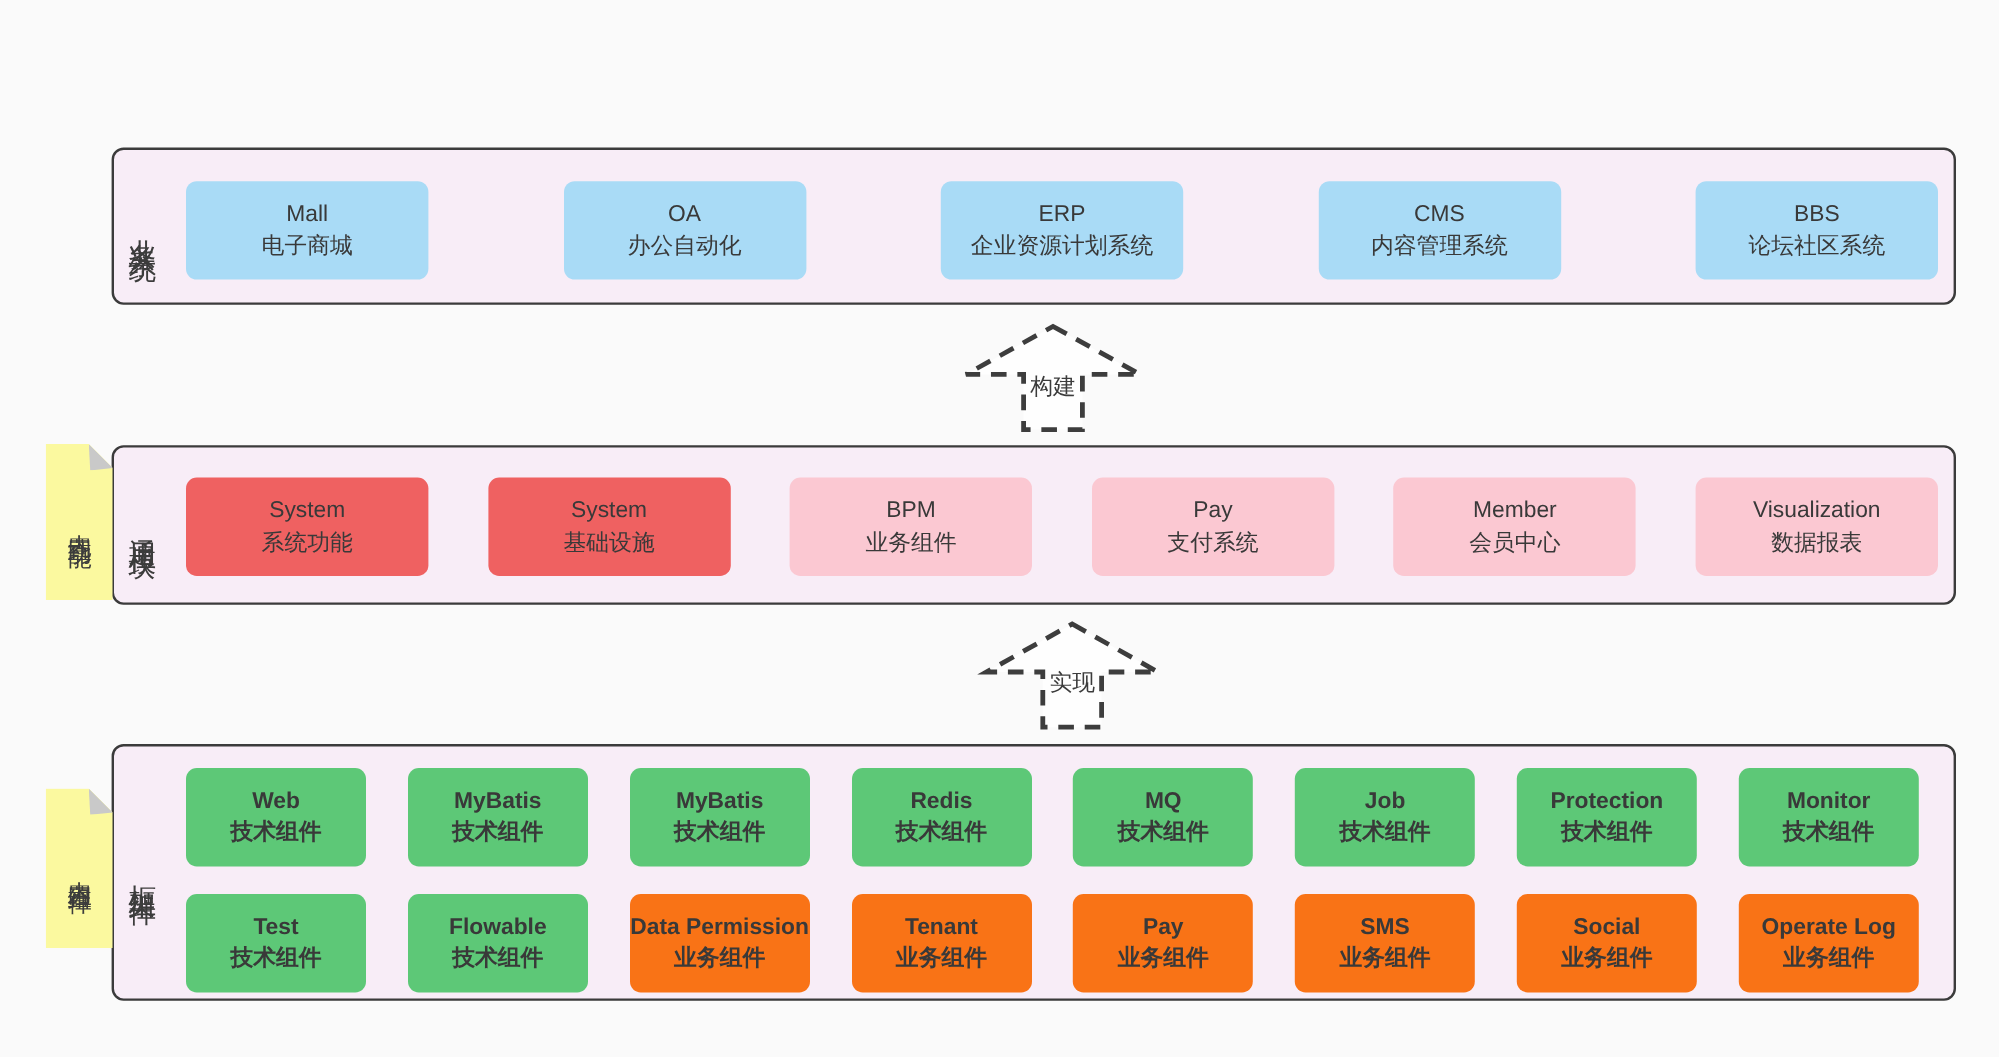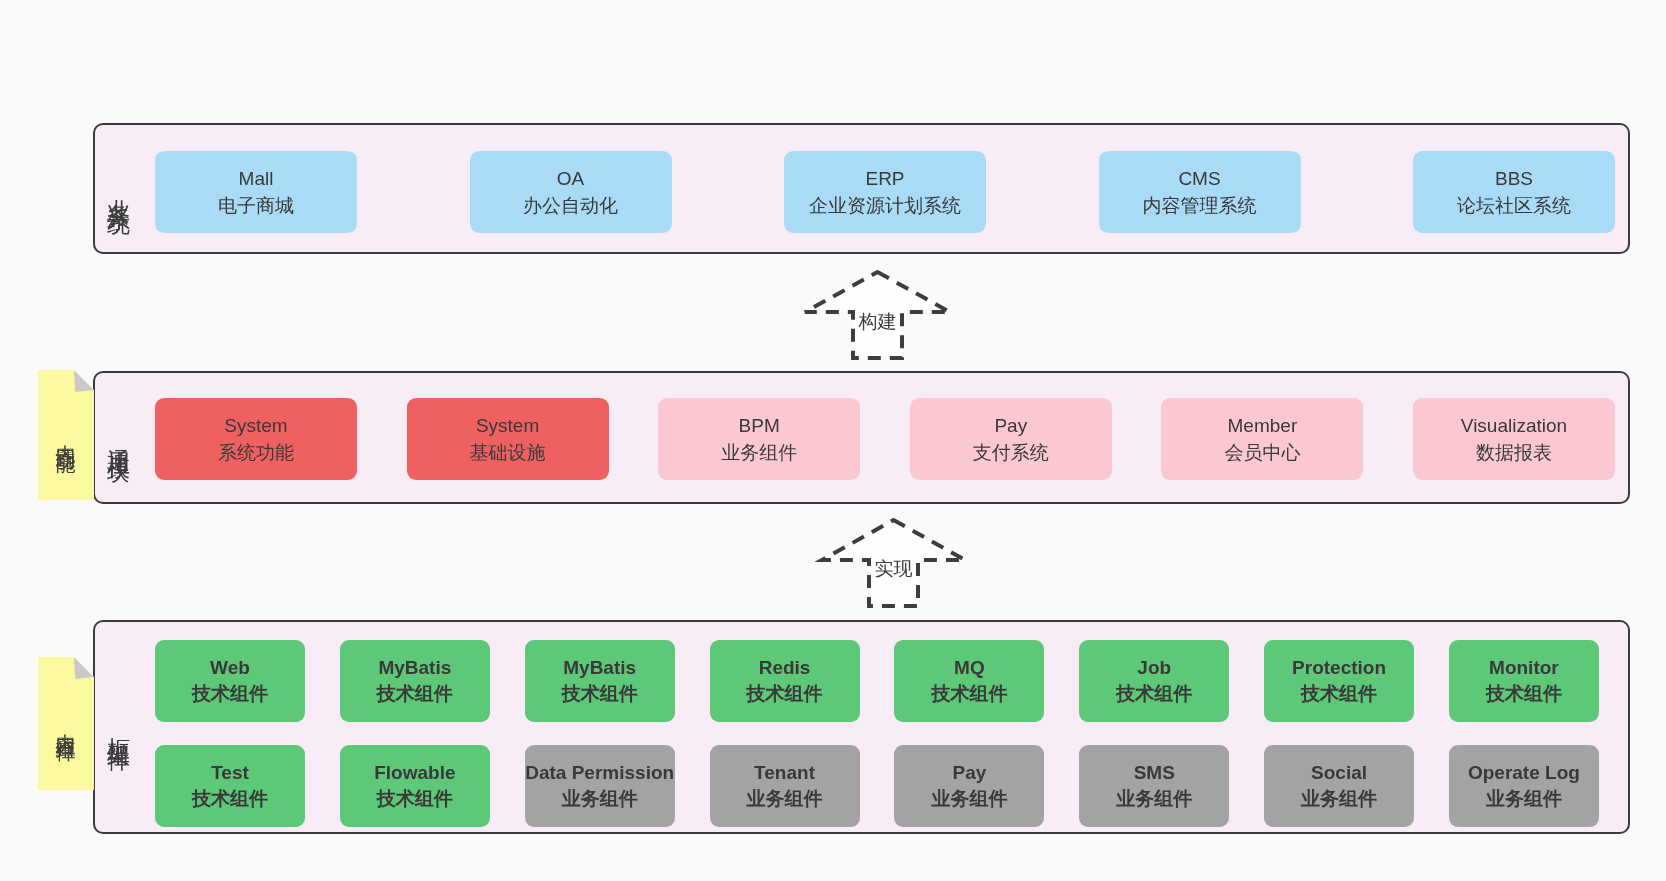--- a/index.html
+++ b/index.html
@@ -47,21 +47,21 @@
     display:flex;flex-direction:column;justify-content:center;align-items:center;
     text-align:center;
     font-size:19px;line-height:27px;color:#393939;
   }
   .row6 .box{width:202px;}
   .row8 .box{width:150px;line-height:26px;font-weight:bold;}
   .box.blue{background:#a9dbf6;}
   .box.red{background:#ef6161;}
   .box.pink{background:#fbc8d2;}
   .box.green{background:#5dc877;}
-  .box.lgreen{background:#a3a3a3;}
+  .box.lgreen{background:#f97316;}
 
   
   .note{
     position:absolute;left:38px;width:56px;
     background:#fbf99f;z-index:3;
     clip-path:polygon(0 0, calc(100% - 20px) 0, 100% 20px, 100% 100%, 0 100%);
   }
   #note-modules{top:370px;height:130px;}
   #note-components{top:657px;height:133px;}
   .note .fold{

